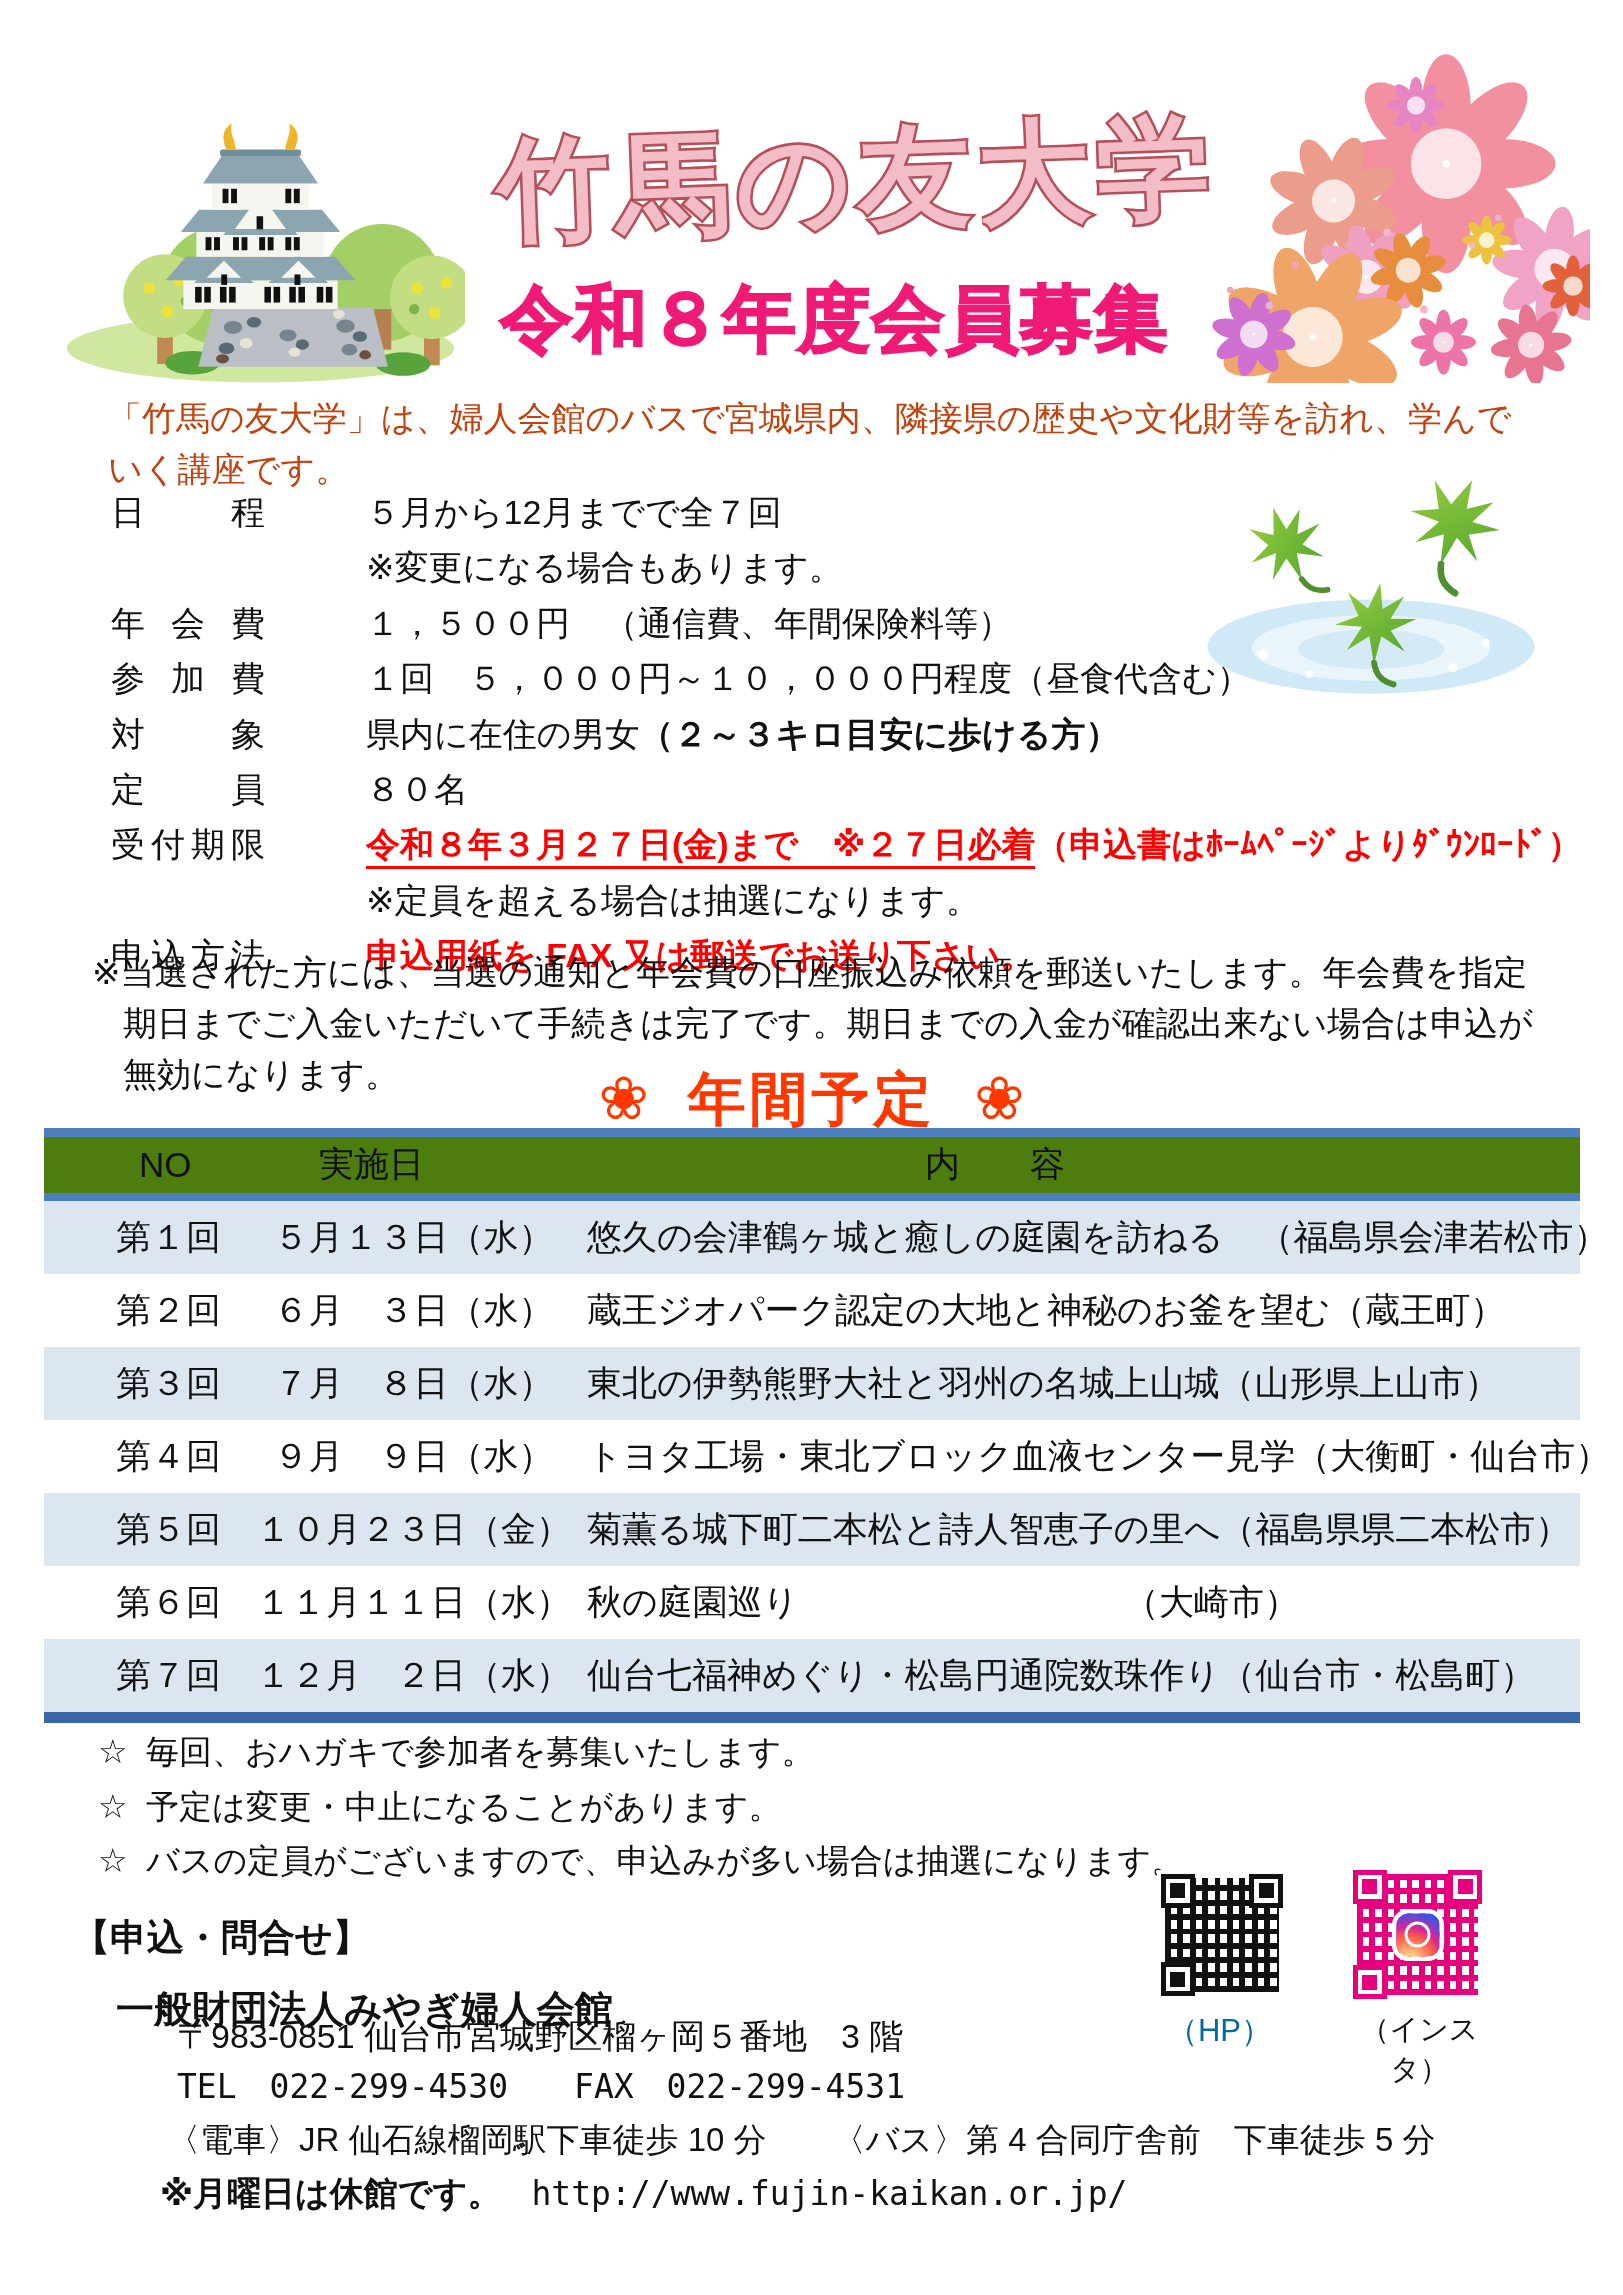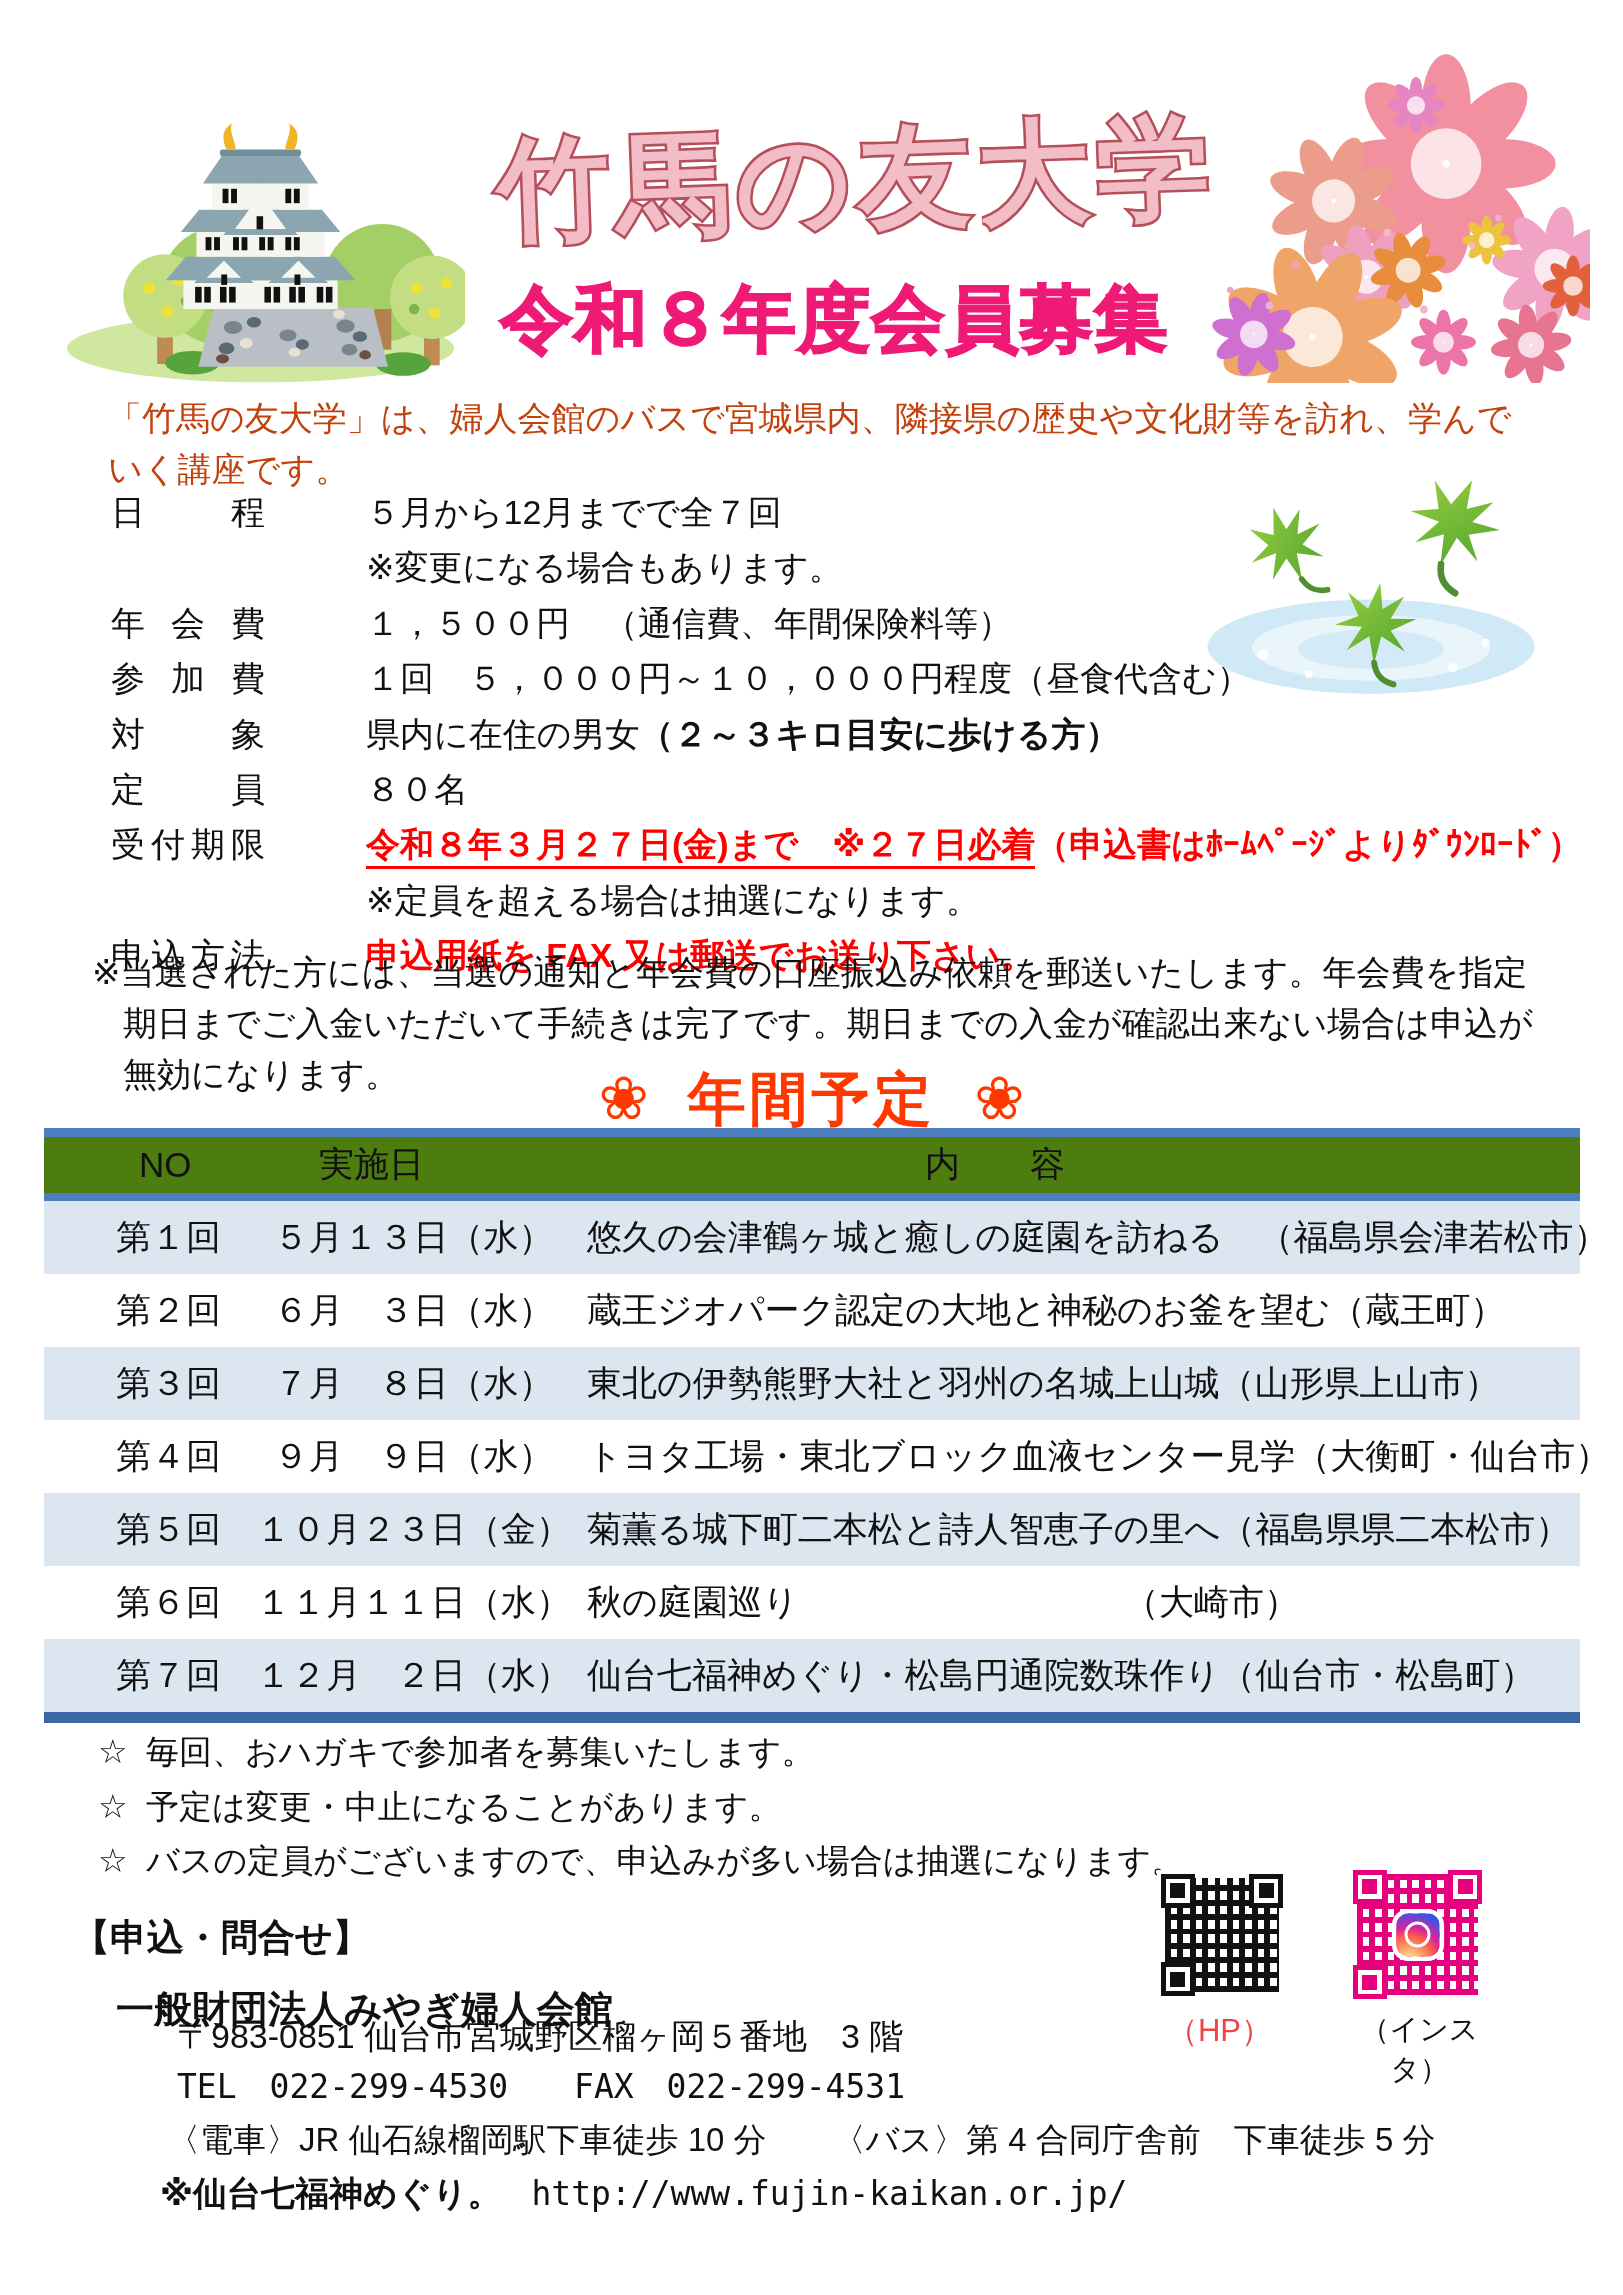--- a/index.html
+++ b/index.html
@@ -68,21 +68,21 @@
 
   
   .contact-heading{position:absolute;left:73px;top:1913px;font-size:37px;font-weight:bold;color:#111;}
   .org{position:absolute;left:116px;top:1964px;font-size:38px;font-weight:bold;color:#111;margin-top:20px;}
   .addr{position:absolute;left:177px;top:2014px;font-size:34px;color:#111;}
   .telfax{position:absolute;left:177px;top:2065px;font-size:33px;color:#111;font-family:"DejaVu Sans Mono","Liberation Mono",monospace;}
   .access{position:absolute;left:167px;top:2118px;font-size:33px;color:#111;}
   .closed-line{position:absolute;left:160px;top:2171px;display:flex;align-items:baseline;font-size:34px;color:#111;}
   .closed-line .closed{font-weight:bold;}
   .closed-line .url{margin-left:30px;font-family:"DejaVu Sans Mono","Liberation Mono",monospace;font-size:33px;}
-  .qr-label-hp{position:absolute;left:1151px;top:2010px;width:137px;text-align:center;font-size:31px;color:#ef4444;}
+  .qr-label-hp{position:absolute;left:1151px;top:2010px;width:137px;text-align:center;font-size:31px;color:#0369a1;}
   .qr-label-insta{position:absolute;left:1341px;top:2010px;width:157px;text-align:center;font-size:29px;color:#111;}
 
   
   .qr{position:absolute;background:#fff;}
   .qr-hp{left:1157px;top:1870px;width:130px;height:130px;color:#111;}
   .qr-insta{left:1349px;top:1866px;width:137px;height:137px;color:var(--insta-pink,#e6007e);}
   .qr .noise{position:absolute;inset:7.9px;
     background:
       repeating-linear-gradient(90deg, currentColor 0 5.9px, transparent 5.9px 12.4px),
       repeating-linear-gradient(0deg, currentColor 0 5.9px, transparent 5.9px 14.4px);
@@ -365,21 +365,21 @@
     <li><span class="star">☆</span><span>予定は変更・中止になることがあります。</span></li>
     <li><span class="star">☆</span><span>バスの定員がございますので、申込みが多い場合は抽選になります。</span></li>
   </ul>
 
   <div class="contact-heading">【申込・問合せ】</div>
   <div class="org">一般財団法人みやぎ婦人会館</div>
   <div class="addr">〒983-0851 仙台市宮城野区榴ヶ岡５番地　3 階</div>
   <div class="telfax">TEL　022-299-4530　　FAX　022-299-4531</div>
   <div class="access">〈電車〉JR 仙石線榴岡駅下車徒歩 10 分　　〈バス〉第 4 合同庁舎前　下車徒歩 5 分</div>
   <div class="closed-line">
-    <span class="closed">※仙台七福神めぐり。</span>
+    <span class="closed">※月曜日は休館です。</span>
     <span class="url">http://www.fujin-kaikan.or.jp/</span>
   </div>
 
   <div class="qr qr-hp">
     <div class="noise"></div>
     <i class="f tl"></i>
     <i class="f tr"></i>
     <i class="f bl"></i>
   </div>
   <div class="qr qr-insta">

